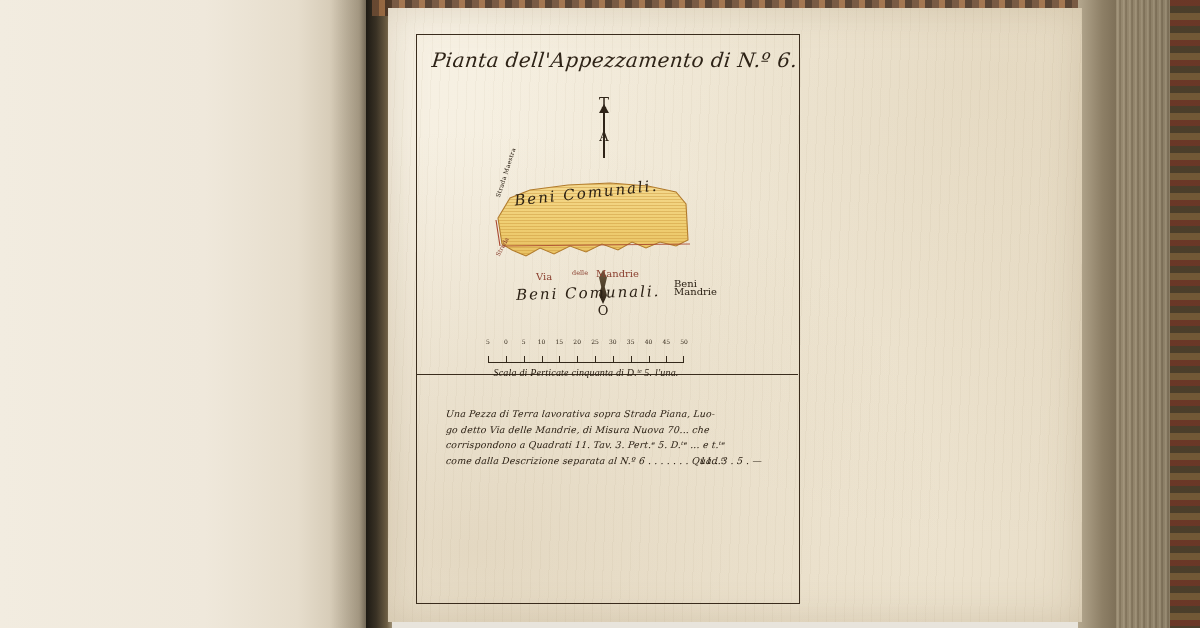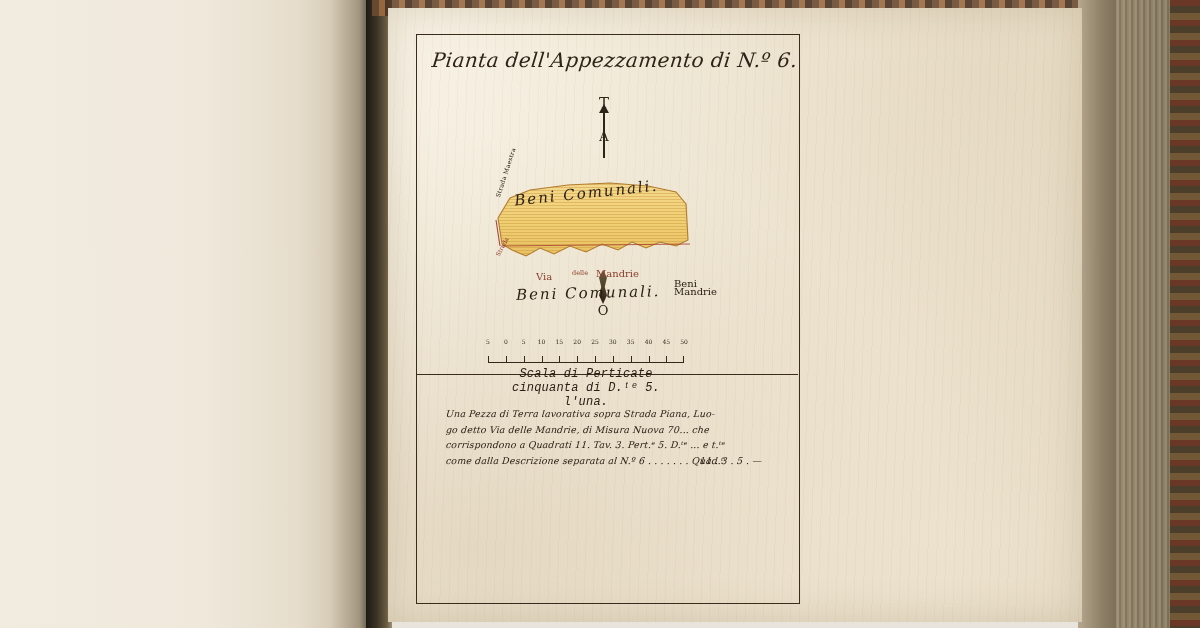--- a/index.html
+++ b/index.html
@@ -271,23 +271,23 @@
     position: absolute;
     top: 0;
     font-family: "DejaVu Serif", serif;
     font-size: 6px;
     color: #33281a;
     transform: translateX(-50%);
   }
   .scale-caption {
     margin-top: 4px;
     text-align: center;
-    font-family: Liberation Mono, monospace;
+    font-family: Liberation Serif, serif;
     font-style: italic;
-    font-size: 12px;
+    font-size: 10px;
     color: #2b2014;
     letter-spacing: .2px;
   }
 
   
   .description {
     position: absolute;
     left: 58px; top: 398px;
     width: 330px;
     font-family: "DejaVu Serif", serif;

